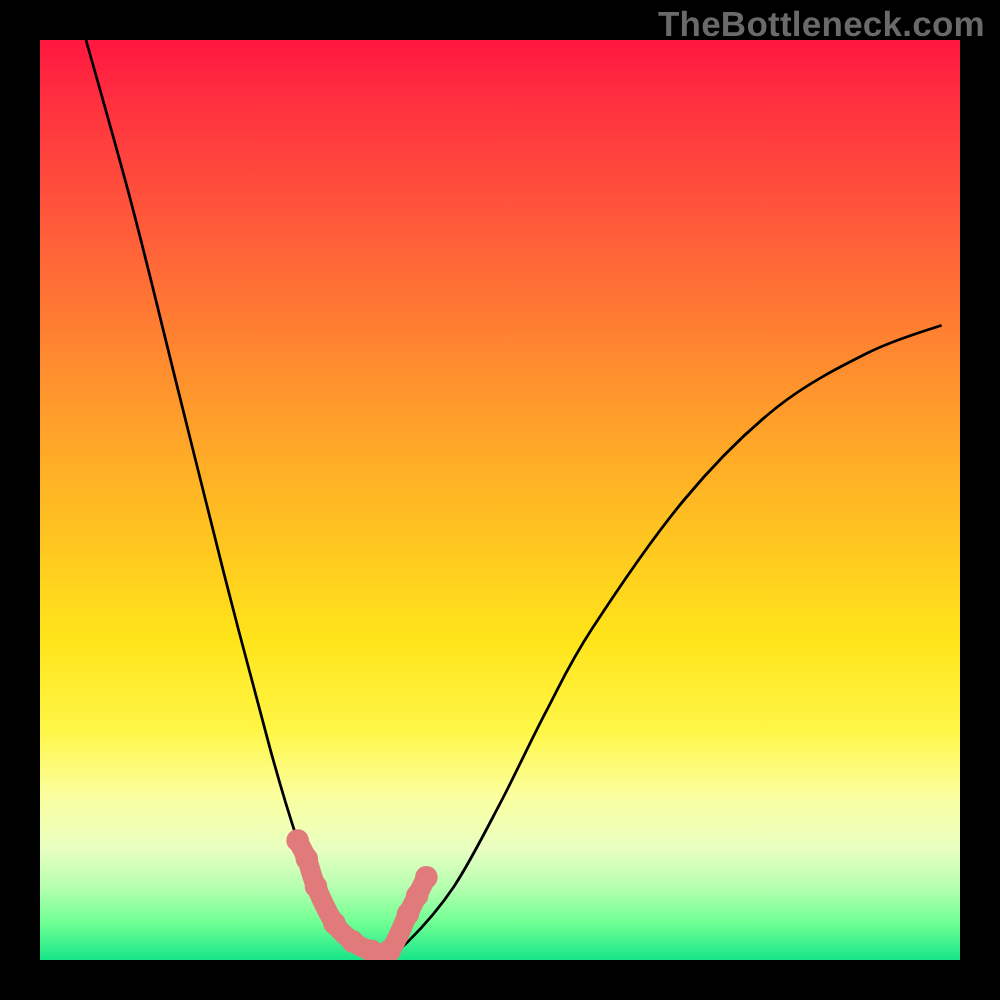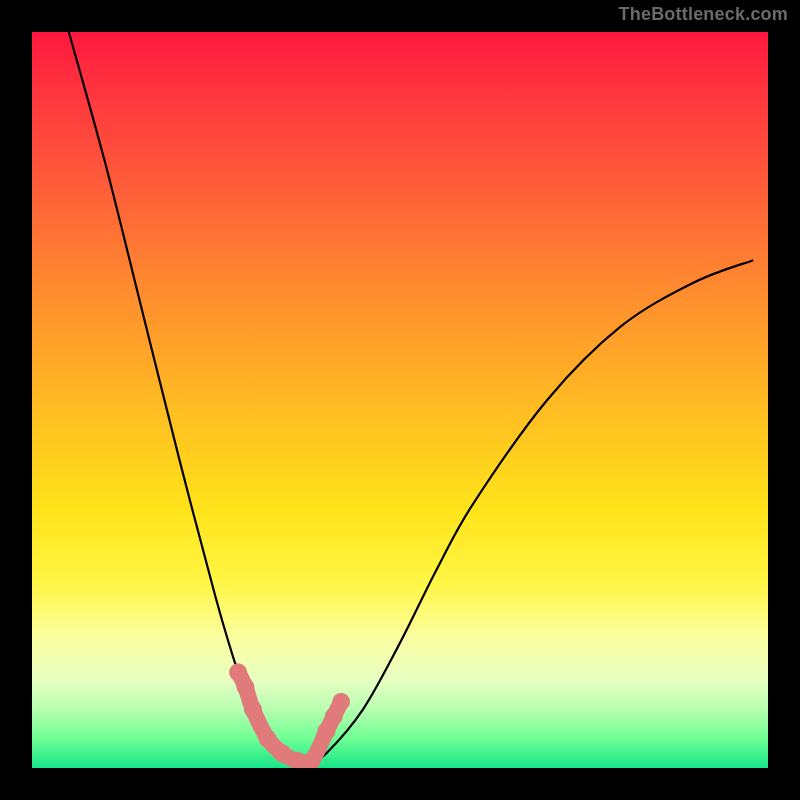--- a/index.html
+++ b/index.html
@@ -39,21 +39,21 @@
       #b7ffb0 92%,
       #6fff93 96%,
       #17e58a 100%
     );
   }
   .watermark {
     position: absolute;
     top: 4px;
     right: 12px;
     font-family: Arial, Helvetica, sans-serif;
-    font-size: 18px;
+    font-size: 28px;
     font-weight: 600;
     color: #6a6a6a;
     letter-spacing: 0.2px;
     z-index: 10;
   }
   svg.curve {
     position: absolute;
     top: 32px;
     left: 32px;
     width: 736px;

